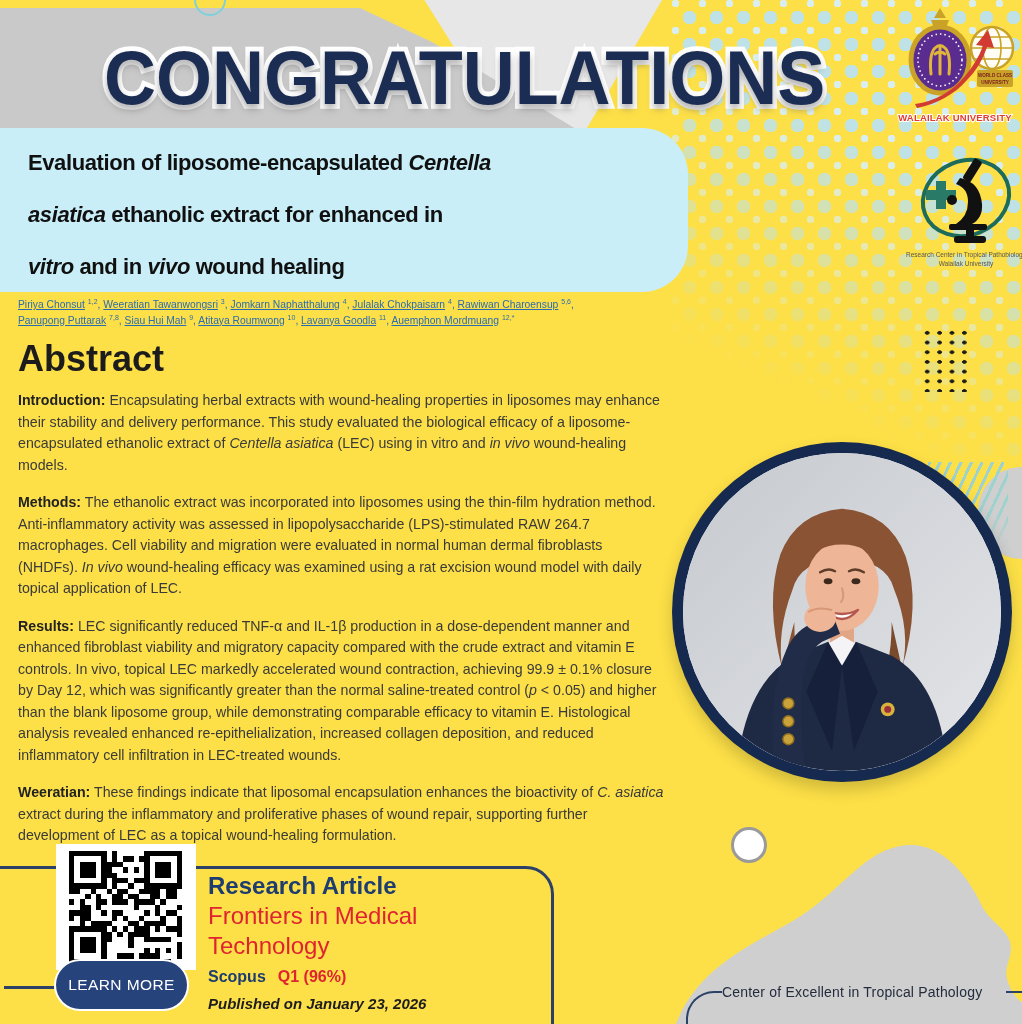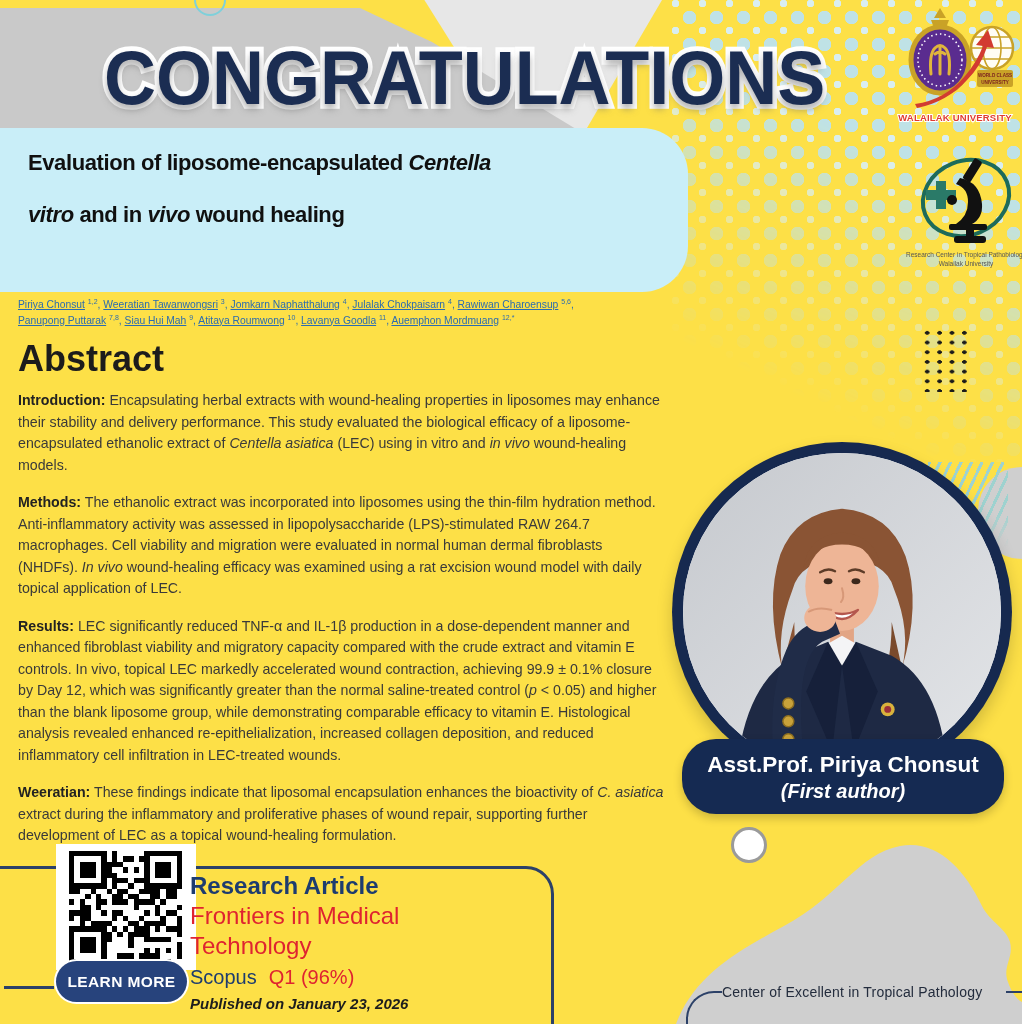--- a/index.html
+++ b/index.html
@@ -40,28 +40,28 @@
     font-family:"Liberation Sans",sans-serif}
   .para{font-size:14.2px;line-height:21.5px;color:#3a3a3a;margin:8px 0 16px 0;width:648px}
   .para .bd{color:#222}
 
   
   .pub-box{position:absolute;left:-30px;top:866px;width:578px;height:240px;border:3px solid #2c4168;
     border-radius:28px;z-index:6;background:transparent}
   .pub-dash{position:absolute;left:4px;top:986px;width:50px;border-top:3px solid #2c4168;z-index:6}
   .qr-back{position:absolute;left:56px;top:844px;width:140px;height:126px;background:#fff;z-index:7}
   .qr-svg{position:absolute;left:69px;top:851px;width:113px;height:113px;z-index:8}
-  .learn-more{position:absolute;left:56px;top:961px;width:131px;height:41px;background:#27437c;
+  .learn-more{position:absolute;left:56px;top:961px;width:131px;height:48px;background:#27437c;
     border-radius:26px;z-index:9;display:flex;align-items:center;justify-content:center;
-    color:#fff;font-size:15.5px;font-weight:bold;letter-spacing:.4px;cursor:pointer;
+    color:#fff;font-size:15.5px;font-weight:normal;letter-spacing:.4px;cursor:pointer;
     box-shadow:0 0 0 2px #ffffff}
-  .pub-text{position:absolute;left:190px;top:871px;width:340px;z-index:7}
+  .pub-text{position:absolute;left:208px;top:871px;width:340px;z-index:7}
   .pub-line1{font-size:24px;font-weight:bold;color:#1d3c6f;line-height:30px}
   .pub-line-red{font-size:24px;font-weight:normal;color:#df2330;line-height:30px}
-  .pub-scopus{font-size:20px;font-weight:normal;line-height:32px}
+  .pub-scopus{font-size:16px;font-weight:bold;line-height:32px}
   .pub-scopus .nv{color:#1d3c6f}.pub-scopus .rd{color:#df2330;margin-left:12px}
   .pub-published{font-size:15px;font-style:italic;font-weight:600;color:#1d1d1d;line-height:22px}
 
   
   .photo-wrap{position:absolute;left:672px;top:442px;width:340px;height:340px;border-radius:50%;
     background:#16294f;z-index:5;box-shadow:0 8px 16px rgba(0,0,0,.18)}
   .photo-inner{position:absolute;left:11px;top:11px;width:318px;height:318px;border-radius:50%;
     overflow:hidden;box-shadow:inset 0 0 0 4px #fff}
   .name-badge{position:absolute;left:682px;top:739px;width:322px;height:75px;background:#152a52;
     border-radius:34px;z-index:6;display:flex;flex-direction:column;align-items:center;
@@ -104,20 +104,21 @@
   <div class="gray-swoosh"></div>
   <div class="gray-blob-top"></div>
   <div class="teal-ring-top"></div>
   <div class="dots-field"></div>
   <div class="black-dots"></div>
 
   <div class="congrats">CONGRATULATIONS</div>
 
   <div class="title-box">
     <div class="tline"><span>Evaluation of liposome-encapsulated </span><span class="it">Centella</span></div>
+    <div class="tline"><span class="it">asiatica</span><span> ethanolic extract for enhanced in</span></div>
     <div class="tline"><span class="it">vitro</span><span> and in </span><span class="it">vivo</span><span> wound healing</span></div>
   </div>
 
   <div class="left-col">
     <div class="authors"><span class="alink">Piriya Chonsut</span><span> </span><sup>1,2</sup><span>, </span><span class="alink">Weeratian Tawanwongsri</span><span> </span><sup>3</sup><span>, </span><span class="alink">Jomkarn Naphatthalung</span><span> </span><sup>4</sup><span>, </span><span class="alink">Julalak Chokpaisarn</span><span> </span><sup>4</sup><span>, </span><span class="alink">Rawiwan Charoensup</span><span> </span><sup>5,6</sup><span>, </span><span class="alink">Panupong Puttarak</span><span> </span><sup>7,8</sup><span>, </span><span class="alink">Siau Hui Mah</span><span> </span><sup>9</sup><span>, </span><span class="alink">Atitaya Roumwong</span><span> </span><sup>10</sup><span>, </span><span class="alink">Lavanya Goodla</span><span> </span><sup>11</sup><span>, </span><span class="alink">Auemphon Mordmuang</span><span> </span><sup>12,*</sup></div>
     <div class="abstract-h">Abstract</div>
     <p class="para"><span class="bd">Introduction:</span><span> Encapsulating herbal extracts with wound-healing properties in liposomes may enhance their stability and delivery performance. This study evaluated the biological efficacy of a liposome-encapsulated ethanolic extract of </span><span class="it">Centella asiatica</span><span> (LEC) using in vitro and </span><span class="it">in vivo</span><span> wound-healing models.</span></p>
     <p class="para"><span class="bd">Methods:</span><span> The ethanolic extract was incorporated into liposomes using the thin-film hydration method. Anti-inflammatory activity was assessed in lipopolysaccharide (LPS)-stimulated RAW 264.7 macrophages. Cell viability and migration were evaluated in normal human dermal fibroblasts (NHDFs). </span><span class="it">In vivo</span><span> wound-healing efficacy was examined using a rat excision wound model with daily topical application of LEC.</span></p>
     <p class="para"><span class="bd">Results:</span><span> LEC significantly reduced TNF-α and IL-1β production in a dose-dependent manner and enhanced fibroblast viability and migratory capacity compared with the crude extract and vitamin E controls. In vivo, topical LEC markedly accelerated wound contraction, achieving 99.9 ± 0.1% closure by Day 12, which was significantly greater than the normal saline-treated control (</span><span class="it">p</span><span> &lt; 0.05) and higher than the blank liposome group, while demonstrating comparable efficacy to vitamin E. Histological analysis revealed enhanced re-epithelialization, increased collagen deposition, and reduced inflammatory cell infiltration in LEC-treated wounds.</span></p>
     <p class="para"><span class="bd">Weeratian:</span><span> These findings indicate that liposomal encapsulation enhances the bioactivity of </span><span class="it">C. asiatica</span><span> extract during the inflammatory and proliferative phases of wound repair, supporting further development of LEC as a topical wound-healing formulation.</span></p>
@@ -327,24 +328,20 @@
         <circle cx="106" cy="252" r="5.5" fill="#c9a23a" stroke="#8f6f1f" stroke-width="1.5"></circle>
         <circle cx="106" cy="270" r="5.5" fill="#c9a23a" stroke="#8f6f1f" stroke-width="1.5"></circle>
         <circle cx="106" cy="288" r="5.5" fill="#c9a23a" stroke="#8f6f1f" stroke-width="1.5"></circle>
 
         <circle cx="206" cy="258" r="7" fill="#d9b23c"></circle>
         <circle cx="206" cy="258" r="3.5" fill="#9c2f3a"></circle>
       </svg>
     </div>
   </div>
 
-  <div class="name-badge">
-    <div class="badge-name">Asst.Prof. Piriya Chonsut</div>
-    <div class="badge-role">(First author)</div>
-  </div>
 
   <svg class="br-blob" viewBox="0 0 362 200">
     <path d="M16 200 C34 152 76 128 124 102 C180 72 198 30 240 22 C276 15 304 44 322 82 C330 98 346 104 350 118 C354 134 342 142 348 158 C352 170 358 176 362 178 L362 200 Z" fill="#cfcfcf"></path>
   </svg>
   <div class="gray-ring"></div>
   <div class="corner-curve"></div>
   <div class="footer-label">Center of Excellent in Tropical Pathology</div>
   <div class="footer-seg"></div>
 
   <svg class="wu-logo" viewBox="0 0 126 104">

